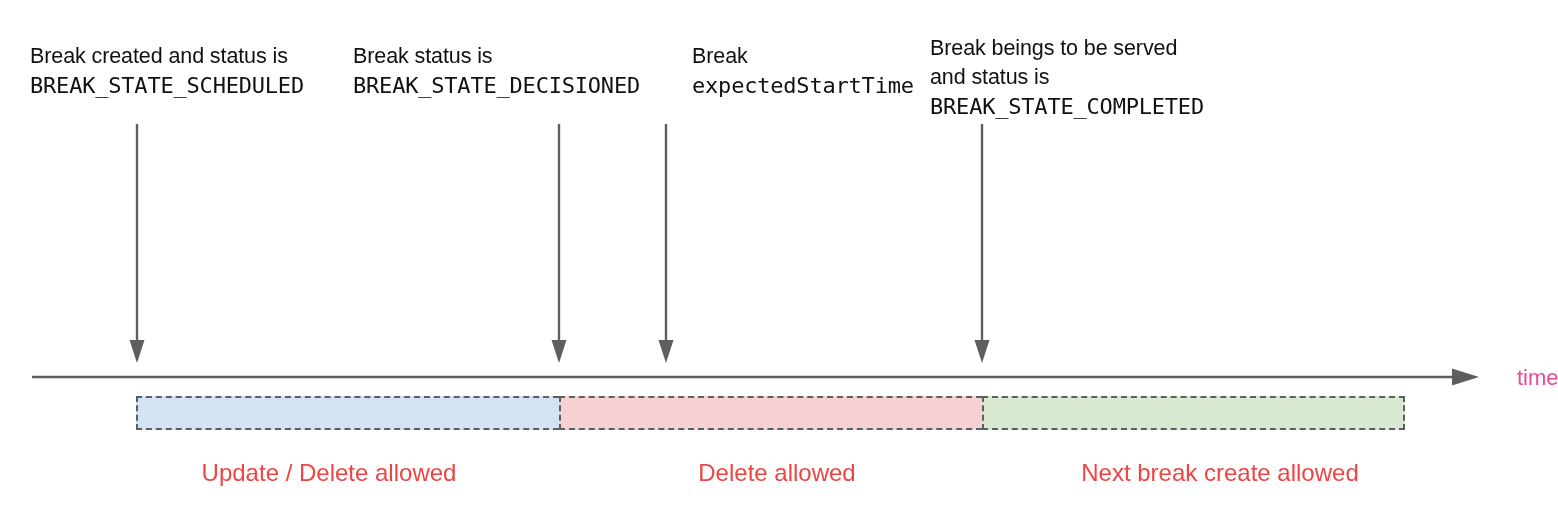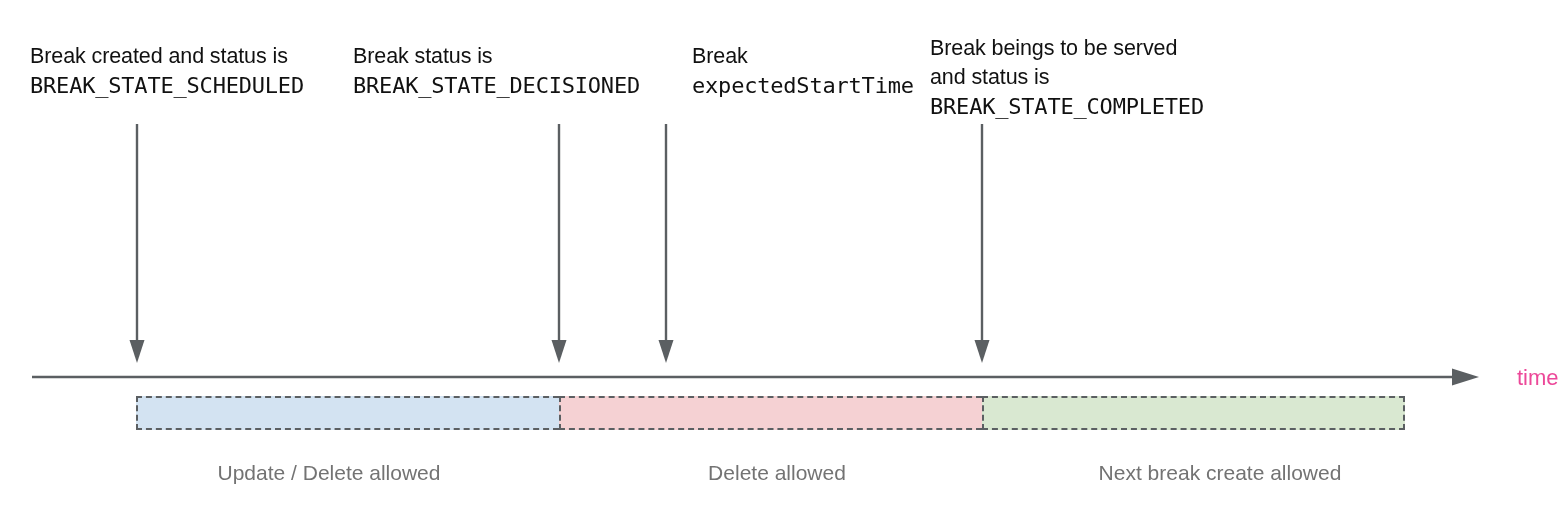--- a/index.html
+++ b/index.html
@@ -77,22 +77,22 @@
     top: 396px;
     height: 34px;
     box-sizing: border-box;
     border: 2.5px dashed #5b5f62;
   }
 
   
   .caption {
     position: absolute;
     top: 460px;
-    font-size: 21px;
-    color: #737373;
+    font-size: 24px;
+    color: #ef4444;
     text-align: center;
     line-height: 26px;
     white-space: nowrap;
     transform: translateX(-50%);
   }
 </style>
 </head>
 <body>
 
 <div id="canvas">

